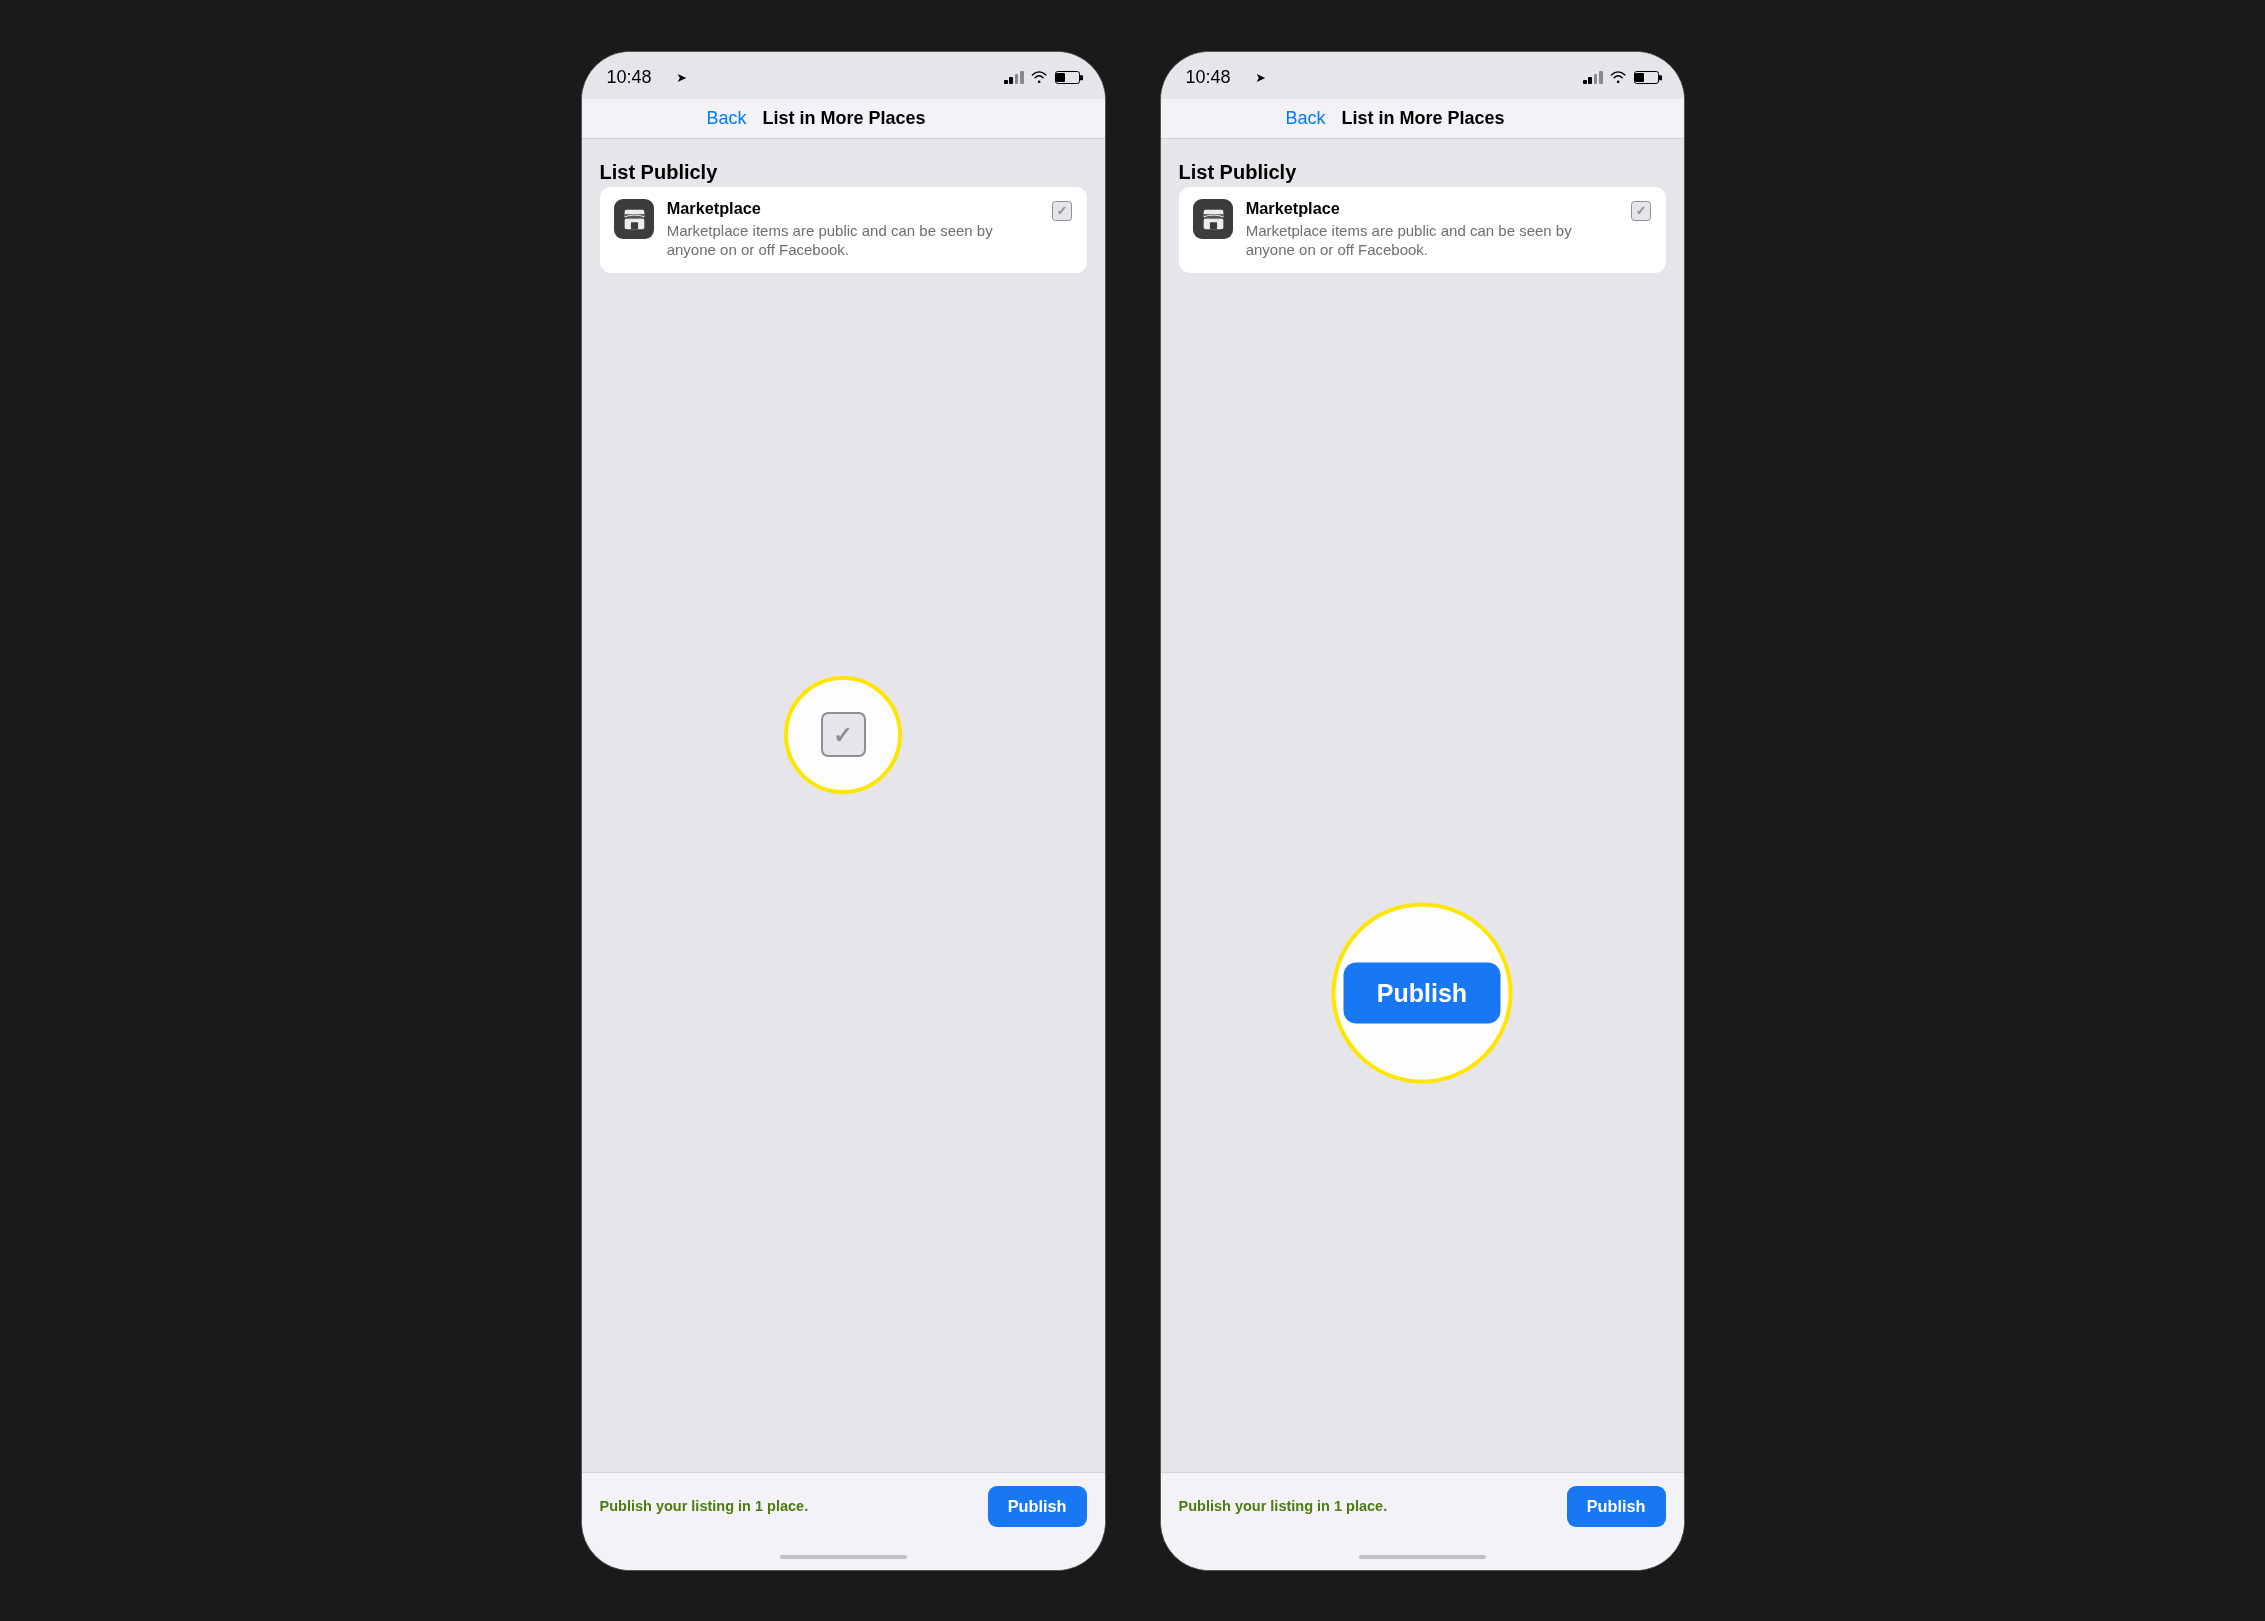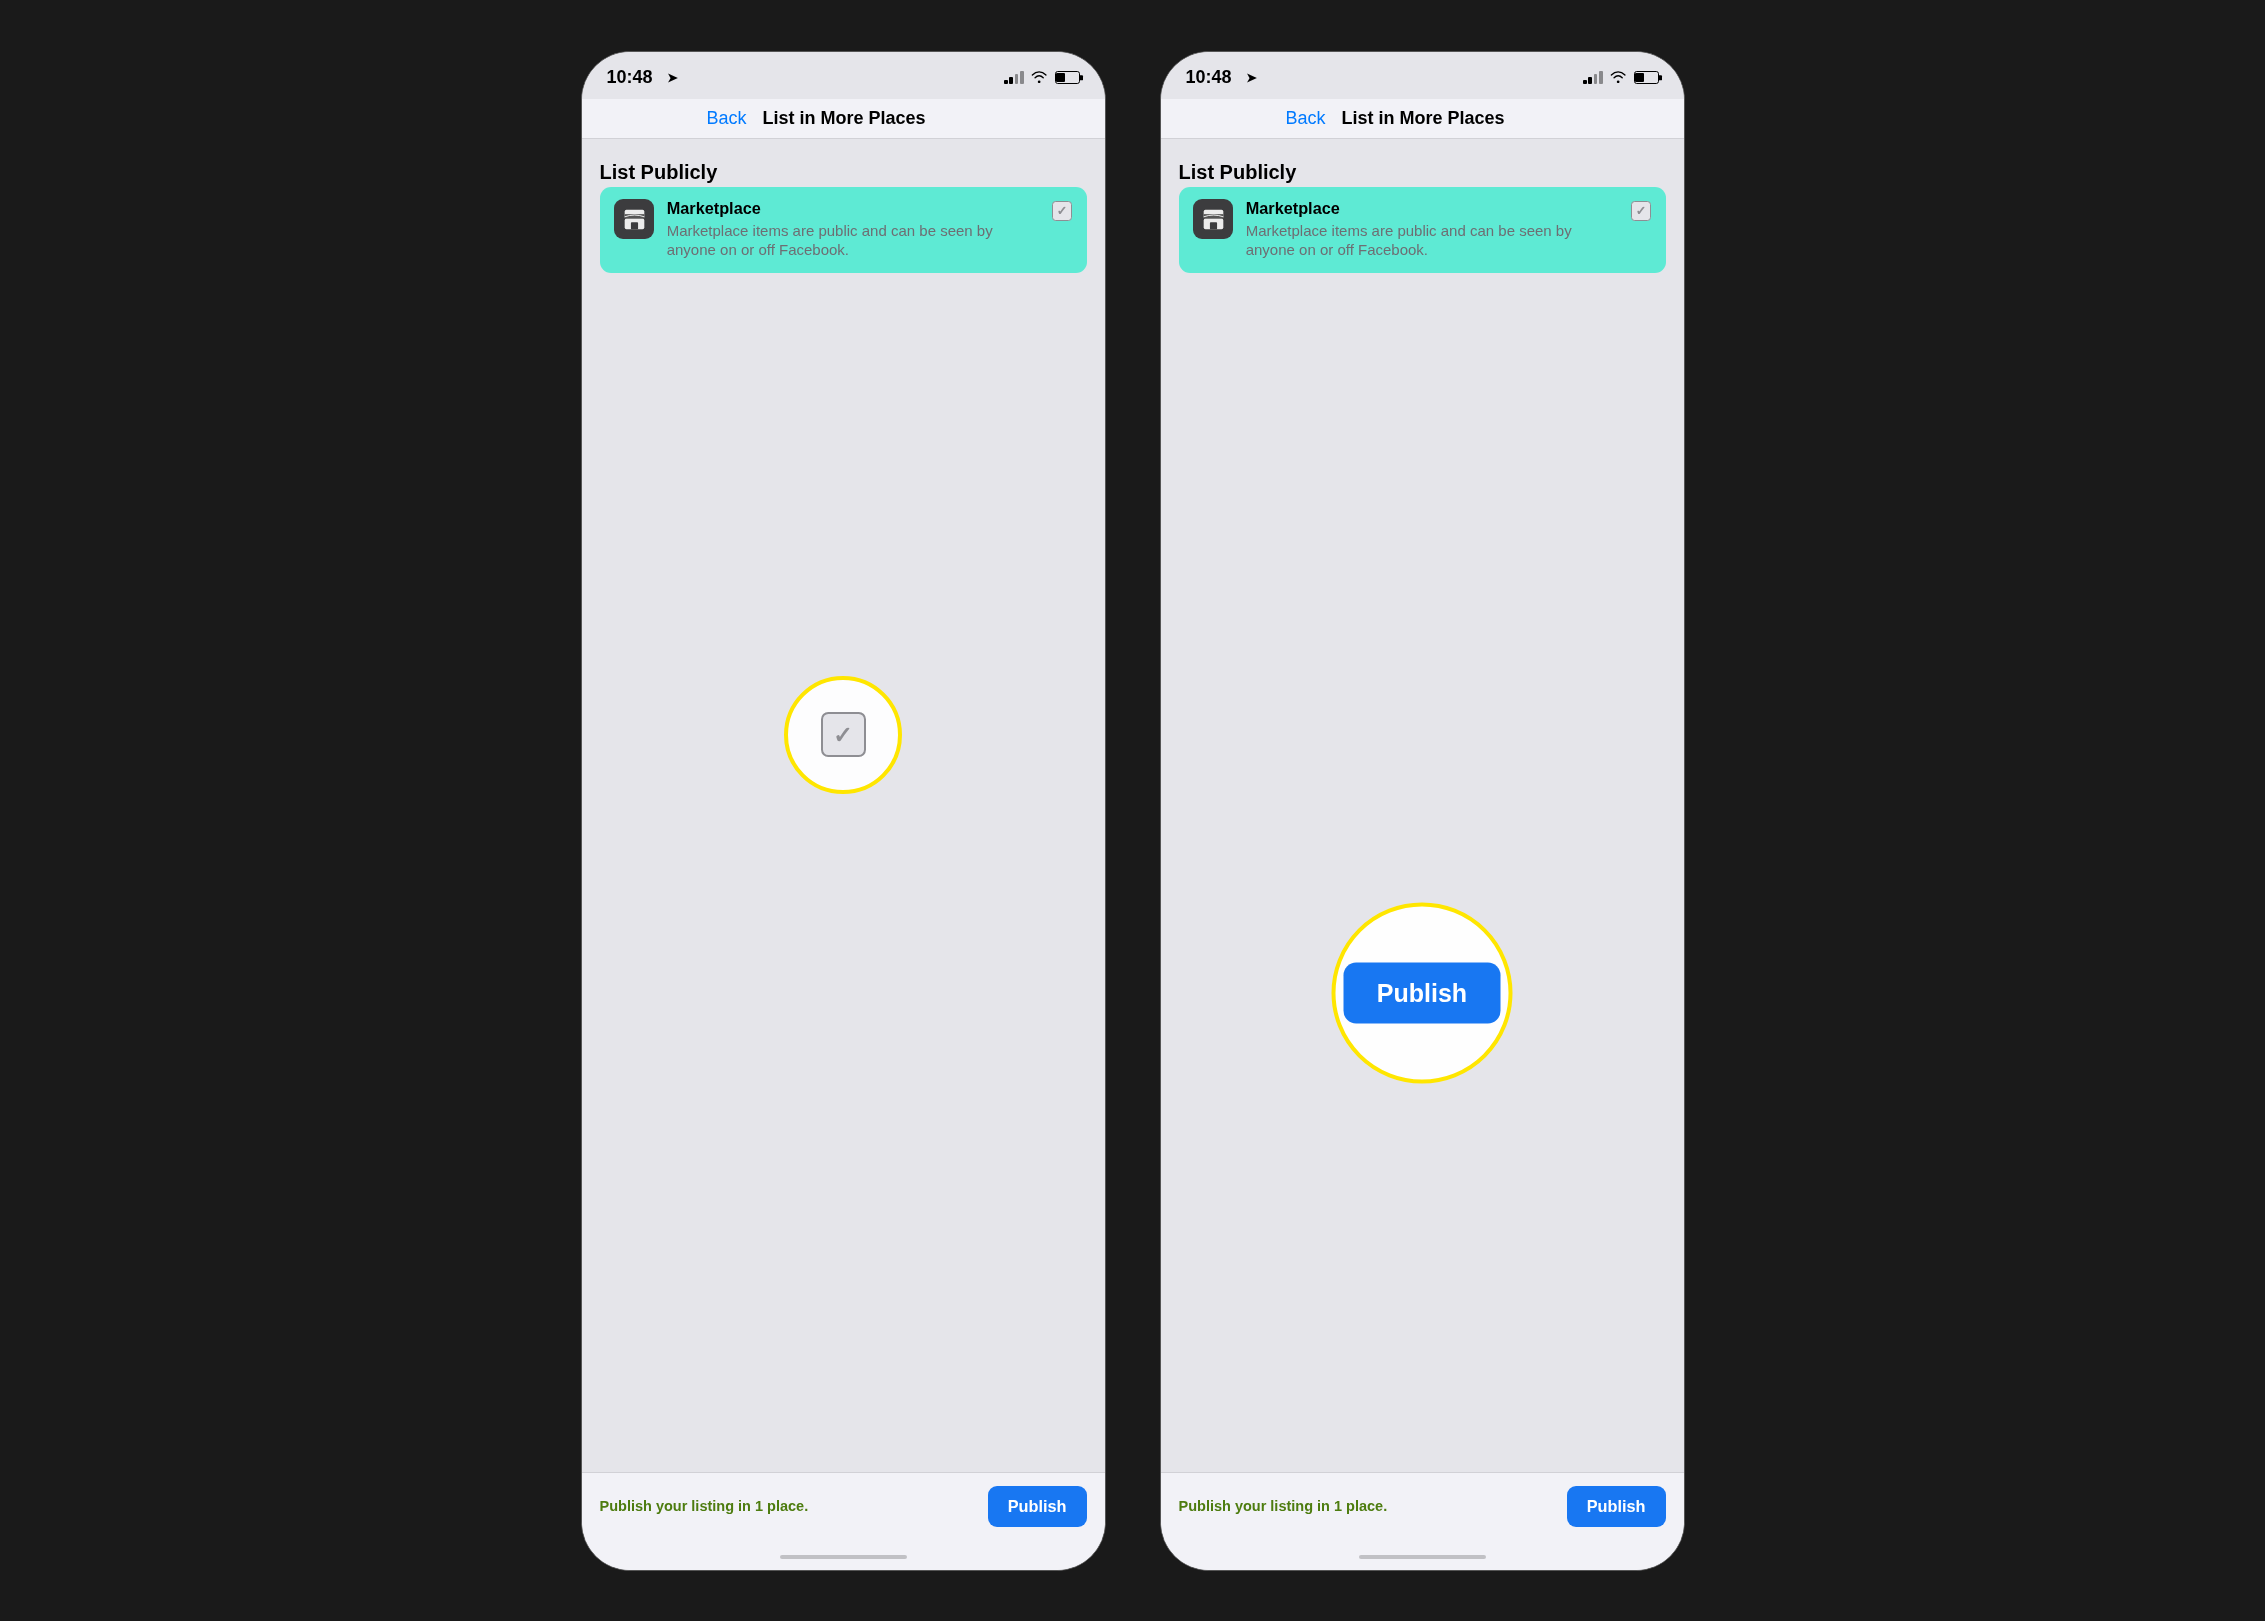--- a/index.html
+++ b/index.html
@@ -38,25 +38,25 @@
       background: #e5e5ea;
       display: flex;
       justify-content: space-between;
       align-items: center;
       padding: 12.7px 25px 7.2px 25px;
       height: 47px;
     }
 
     .status-time {
       font-size: 18px;
-      font-weight: 700;
+      font-weight: 400;
       color: #000;
       display: flex;
       align-items: center;
-      gap: 12px;
+      gap: 22px;
     }
 
     .status-icons {
       display: flex;
       align-items: center;
       gap: 7.2px;
     }
 
     .signal-bars {
       display: flex;
@@ -139,21 +139,21 @@
     .section-title {
       font-size: 20px;
       font-weight: 700;
       color: #000;
       margin-bottom: 3px;
     }
 
     .marketplace-item {
       display: flex;
       align-items: flex-start;
-      background: #5eead4;
+      background: #ffffff;
       border-radius: 11px;
       padding: 12.7px 14.5px;
       gap: 12.7px;
     }
 
     .marketplace-icon {
       width: 40px;
       height: 40px;
       background: #3c3c3e;
       border-radius: 9px;

